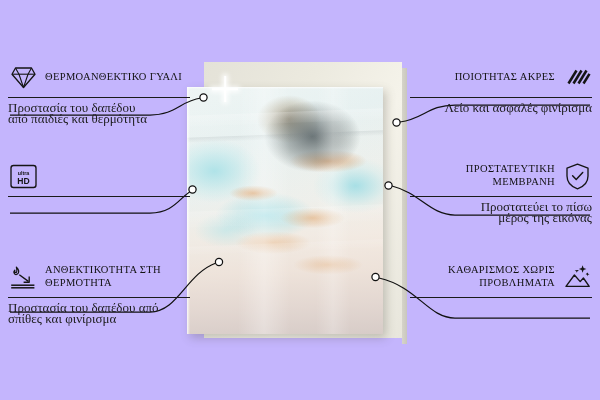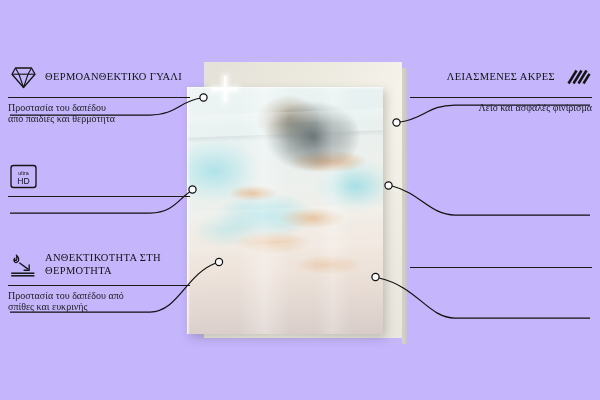--- a/index.html
+++ b/index.html
@@ -51,35 +51,36 @@
 
   .f-rule {
     height: 0;
     border-top: 1.15px solid #1a1a1a;
     margin-top: 5px;
     width: 100%;
   }
 
   .f-desc {
     font-family: "Liberation Serif", serif;
-    font-size: 10px;
+    font-size: 13px;
     line-height: 11.2px;
     color: #1c1c1c;
     margin-top: 4px;
     white-space: pre-line;
   }
   .feature.right .f-desc { text-align: right; }
 
   .f-icon {
     width: 30px;
     height: 30px;
     flex: 0 0 30px;
     display: flex;
     align-items: center;
     justify-content: center;
+    font-weight: bold;
   }
   .f-icon svg { display: block; }
 
   
   #product {
     position: absolute;
     left: 168px;
     top: 40px;
     width: 264px;
     height: 330px;
@@ -272,56 +273,83 @@
         <svg width="29" height="27" viewBox="0 0 29 27">
           <rect x="2" y="2.5" width="25" height="22" rx="2.5" fill="none" stroke="#151515" stroke-width="1.35"></rect>
           <text x="14.5" y="11.6" font-family="Liberation Sans, sans-serif" font-size="5.3" fill="#151515" text-anchor="middle">ultra</text>
           <text x="14.5" y="20.8" font-family="Liberation Sans, sans-serif" font-size="8.6" fill="#151515" text-anchor="middle">HD</text>
         </svg>
       </span>
     </div>
     <div class="f-rule"></div>
   </div>
 
-  <div class="feature left" style="top:250px">
+  <div class="feature left" style="top:262px">
     <div class="f-head">
       <span class="f-icon">
         <svg width="30" height="27" viewBox="0 0 30 27">
           <path d="M8.4 3.2 C10.8 5.6 11.2 7.6 10.2 9.3 C9.4 10.7 7.6 10.9 6.6 9.8 C5.6 8.7 5.9 7.2 6.8 6.2 C6.4 8.1 7.3 8.9 8.1 8.6 C9.1 8.2 9.1 6.5 8.4 3.2 Z" fill="none" stroke="#151515" stroke-width="1.25" stroke-linejoin="round"></path>
           <path d="M11.3 10.8 L20.4 17.4" fill="none" stroke="#151515" stroke-width="1.35"></path>
           <path d="M21.2 12.6 L21.2 18.2 L15.6 18.2" fill="none" stroke="#151515" stroke-width="1.35" stroke-linejoin="round"></path>
           <path d="M3.2 21.2 H26.4" stroke="#151515" stroke-width="1.5"></path>
           <path d="M3.2 23.8 H26.4" stroke="#151515" stroke-width="1.5"></path>
         </svg>
       </span>
       <div class="f-title">ΑΝΘΕΚΤΙΚΟΤΗΤΑ
 ΣΤΗ ΘΕΡΜΟΤΗΤΑ</div>
     </div>
     <div class="f-rule"></div>
     <div class="f-desc">Προστασία του δαπέδου από
-σπίθες και ευκρινής</div>
+σπίθες και φινίρισμα</div>
   </div>
 
   <div class="feature right" style="top:62px">
     <div class="f-head">
       <span class="f-icon">
         <svg width="29" height="26" viewBox="0 0 29 26">
           <g stroke="#151515" stroke-width="2.5" stroke-linecap="butt">
             <path d="M5.5 19.5 L13.5 6.5"></path>
             <path d="M10.5 19.5 L18.5 6.5"></path>
             <path d="M15.5 19.5 L23.5 6.5"></path>
             <path d="M20.5 19.5 L26.5 9.8"></path>
           </g>
         </svg>
       </span>
-      <div class="f-title">ΛΕΙΑΣΜΕΝΕΣ
+      <div class="f-title">ΠΟΙΟΤΗΤΑΣ
 ΑΚΡΕΣ</div>
     </div>
     <div class="f-rule"></div>
     <div class="f-desc">Λείο και ασφαλές φινίρισμα</div>
   </div>
 
+  <div class="feature right" style="top:161px">
+    <div class="f-head">
+      <span class="f-icon">
+        <svg width="27" height="29" viewBox="0 0 27 29">
+          <path d="M13.5 2.2 L24 6.1 V14 C24 20.4 19.4 24.8 13.5 26.8 C7.6 24.8 3 20.4 3 14 V6.1 Z" fill="none" stroke="#151515" stroke-width="1.35" stroke-linejoin="round"></path>
+          <path d="M8.6 13.8 L12.2 17.6 L18.7 10.4" fill="none" stroke="#151515" stroke-width="1.45" stroke-linecap="round" stroke-linejoin="round"></path>
+        </svg>
+      </span>
+      <div class="f-title">ΠΡΟΣΤΑΤΕΥΤΙΚΗ
+ΜΕΜΒΡΑΝΗ</div>
+    </div>
+    <div class="f-rule"></div>
+    <div class="f-desc">Προστατεύει το πίσω
+μέρος της εικόνας</div>
+  </div>
 
   <div class="feature right" style="top:262px">
+    <div class="f-head">
+      <span class="f-icon">
+        <svg width="30" height="28" viewBox="0 0 30 28">
+          <path d="M20.6 2.2 L21.6 5.0 L24.4 6.0 L21.6 7.0 L20.6 9.8 L19.6 7.0 L16.8 6.0 L19.6 5.0 Z" fill="#151515"></path>
+          <path d="M14.8 5.4 L15.4 7.0 L17.0 7.6 L15.4 8.2 L14.8 9.8 L14.2 8.2 L12.6 7.6 L15.4 7.0 Z" fill="#151515"></path>
+          <path d="M25.6 9.4 L26.1 10.8 L27.5 11.3 L26.1 11.8 L25.6 13.2 L25.1 11.8 L23.7 11.3 Z" fill="#151515"></path>
+          <path d="M4.0 23.4 L12.4 12.0 L18.2 18.6 L21.4 15.0 L27.2 23.4 Z" fill="none" stroke="#151515" stroke-width="1.35" stroke-linejoin="round"></path>
+        </svg>
+      </span>
+      <div class="f-title">ΚΑΘΑΡΙΣΜΟΣ ΧΩΡΙΣ
+ΠΡΟΒΛΗΜΑΤΑ</div>
+    </div>
     <div class="f-rule"></div>
   </div>
 
 </div>
 
 </body></html>

